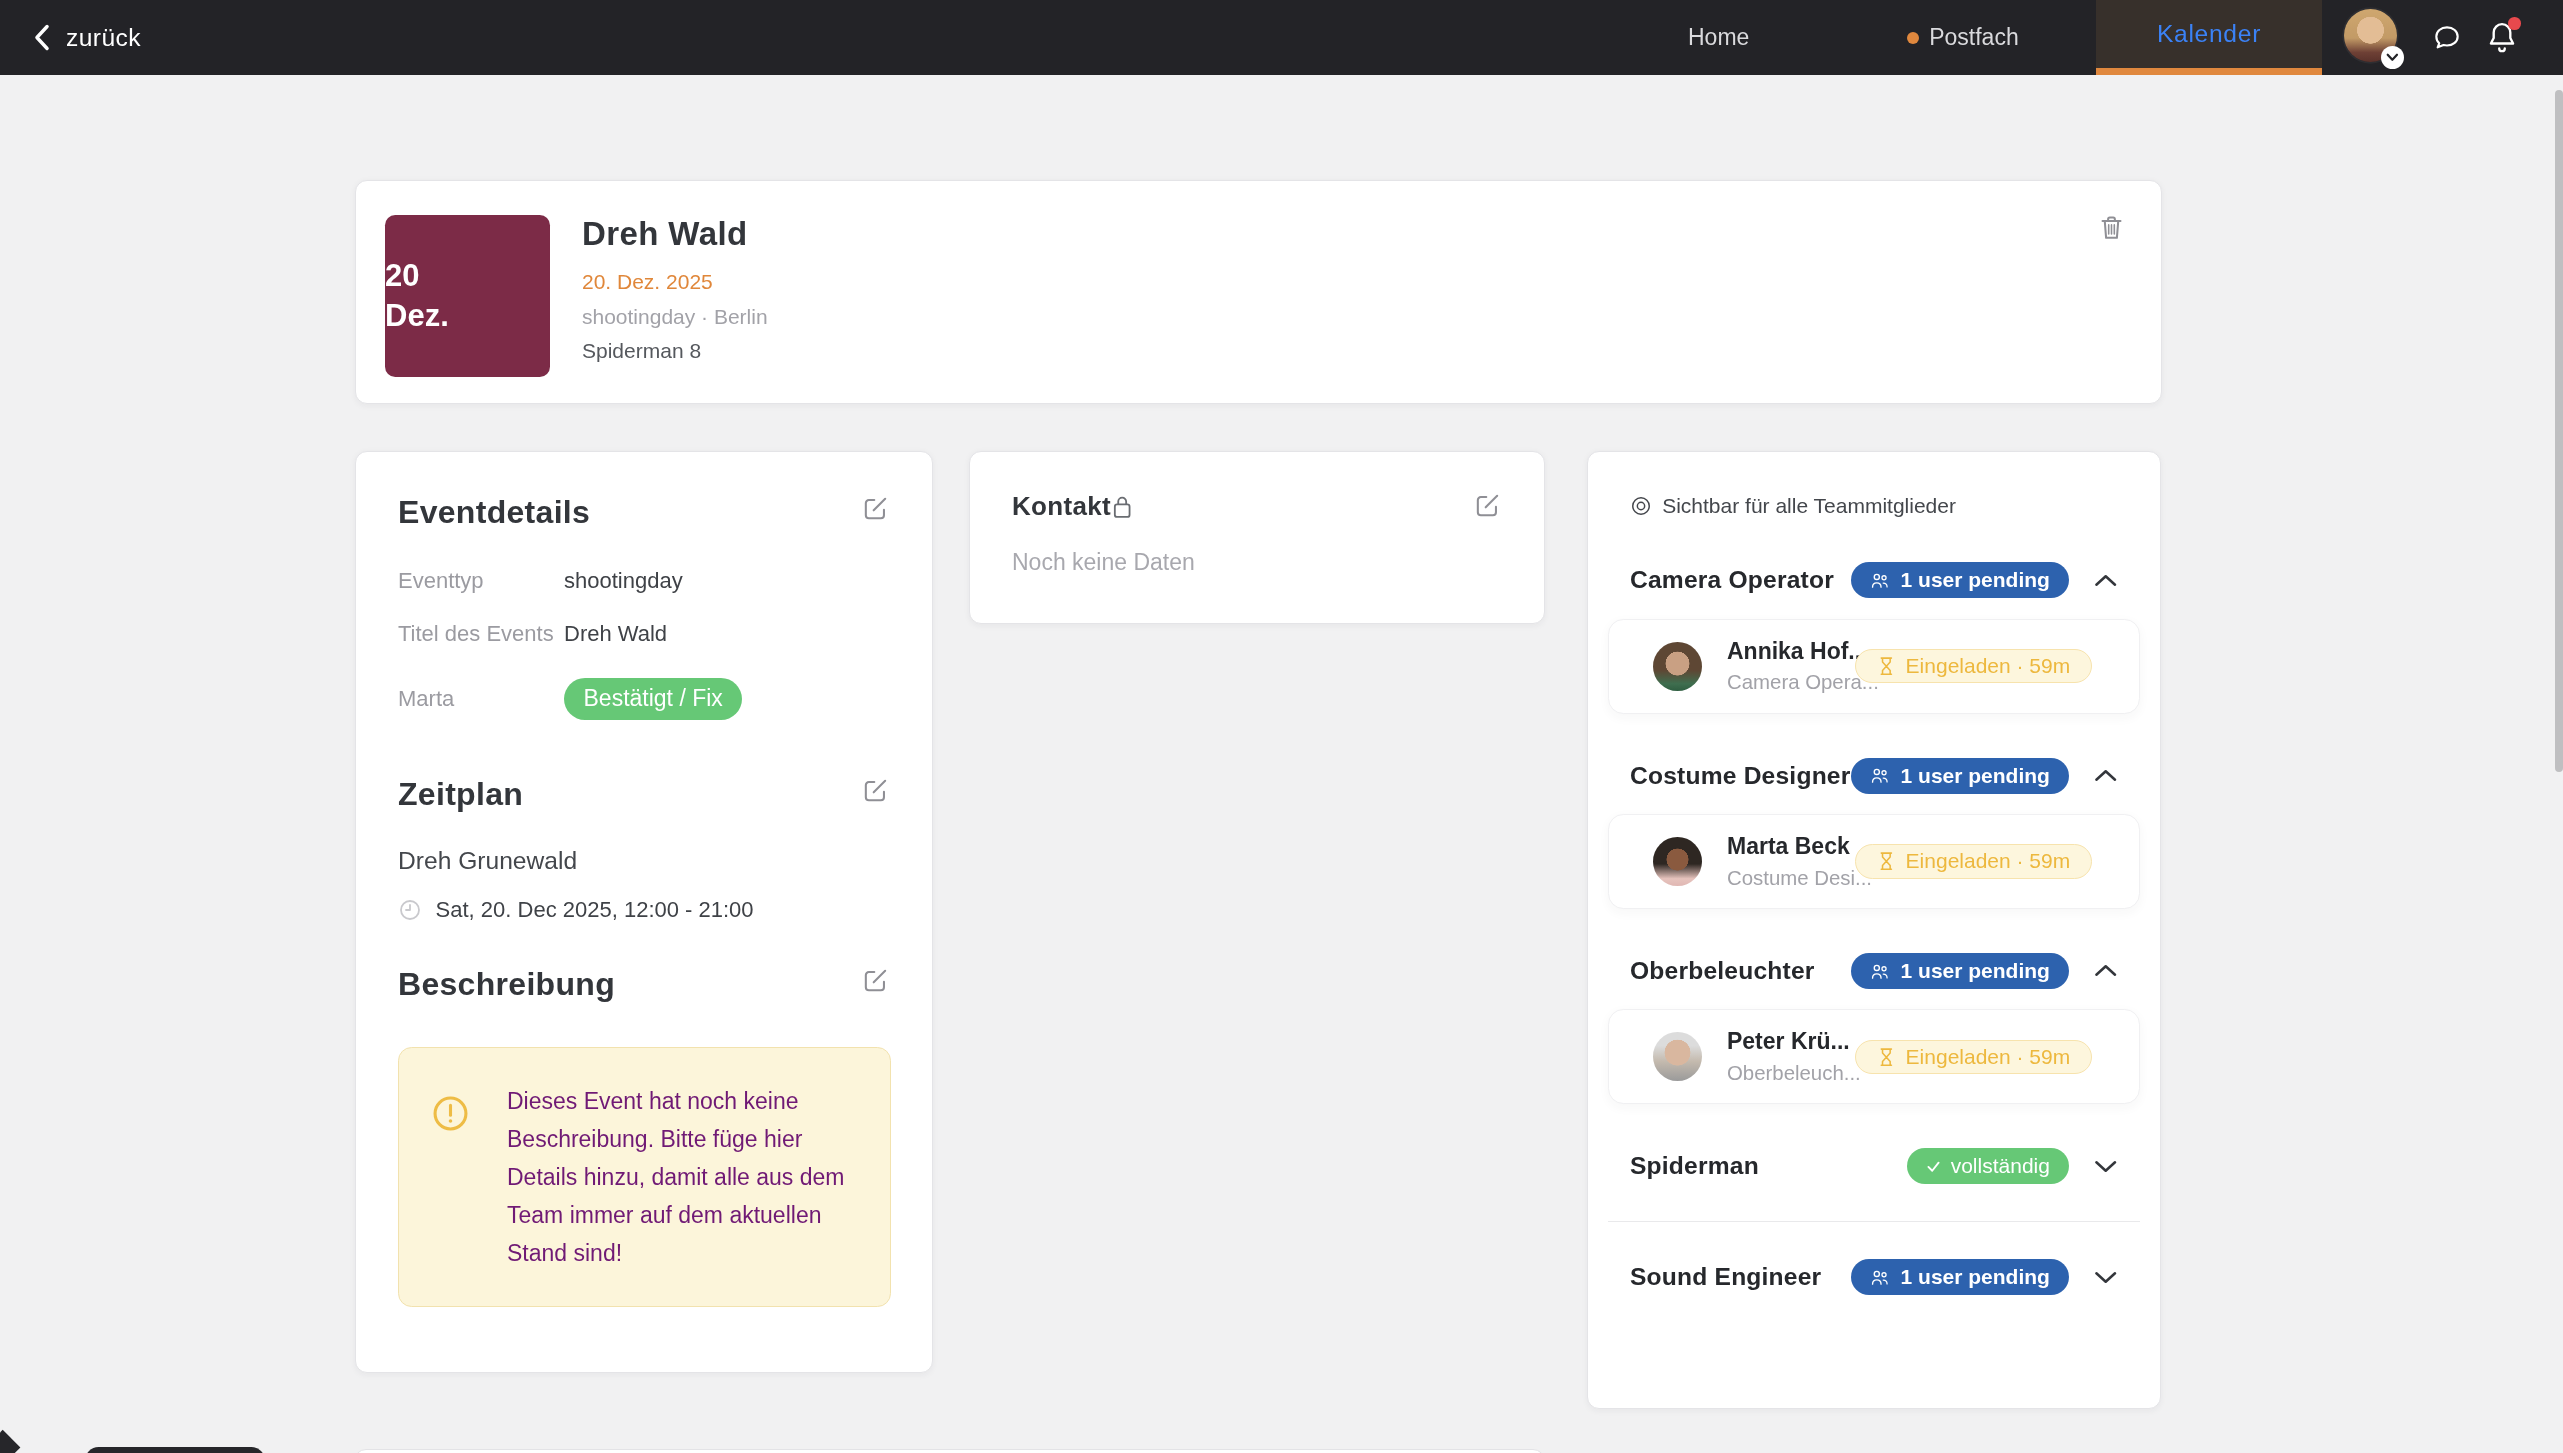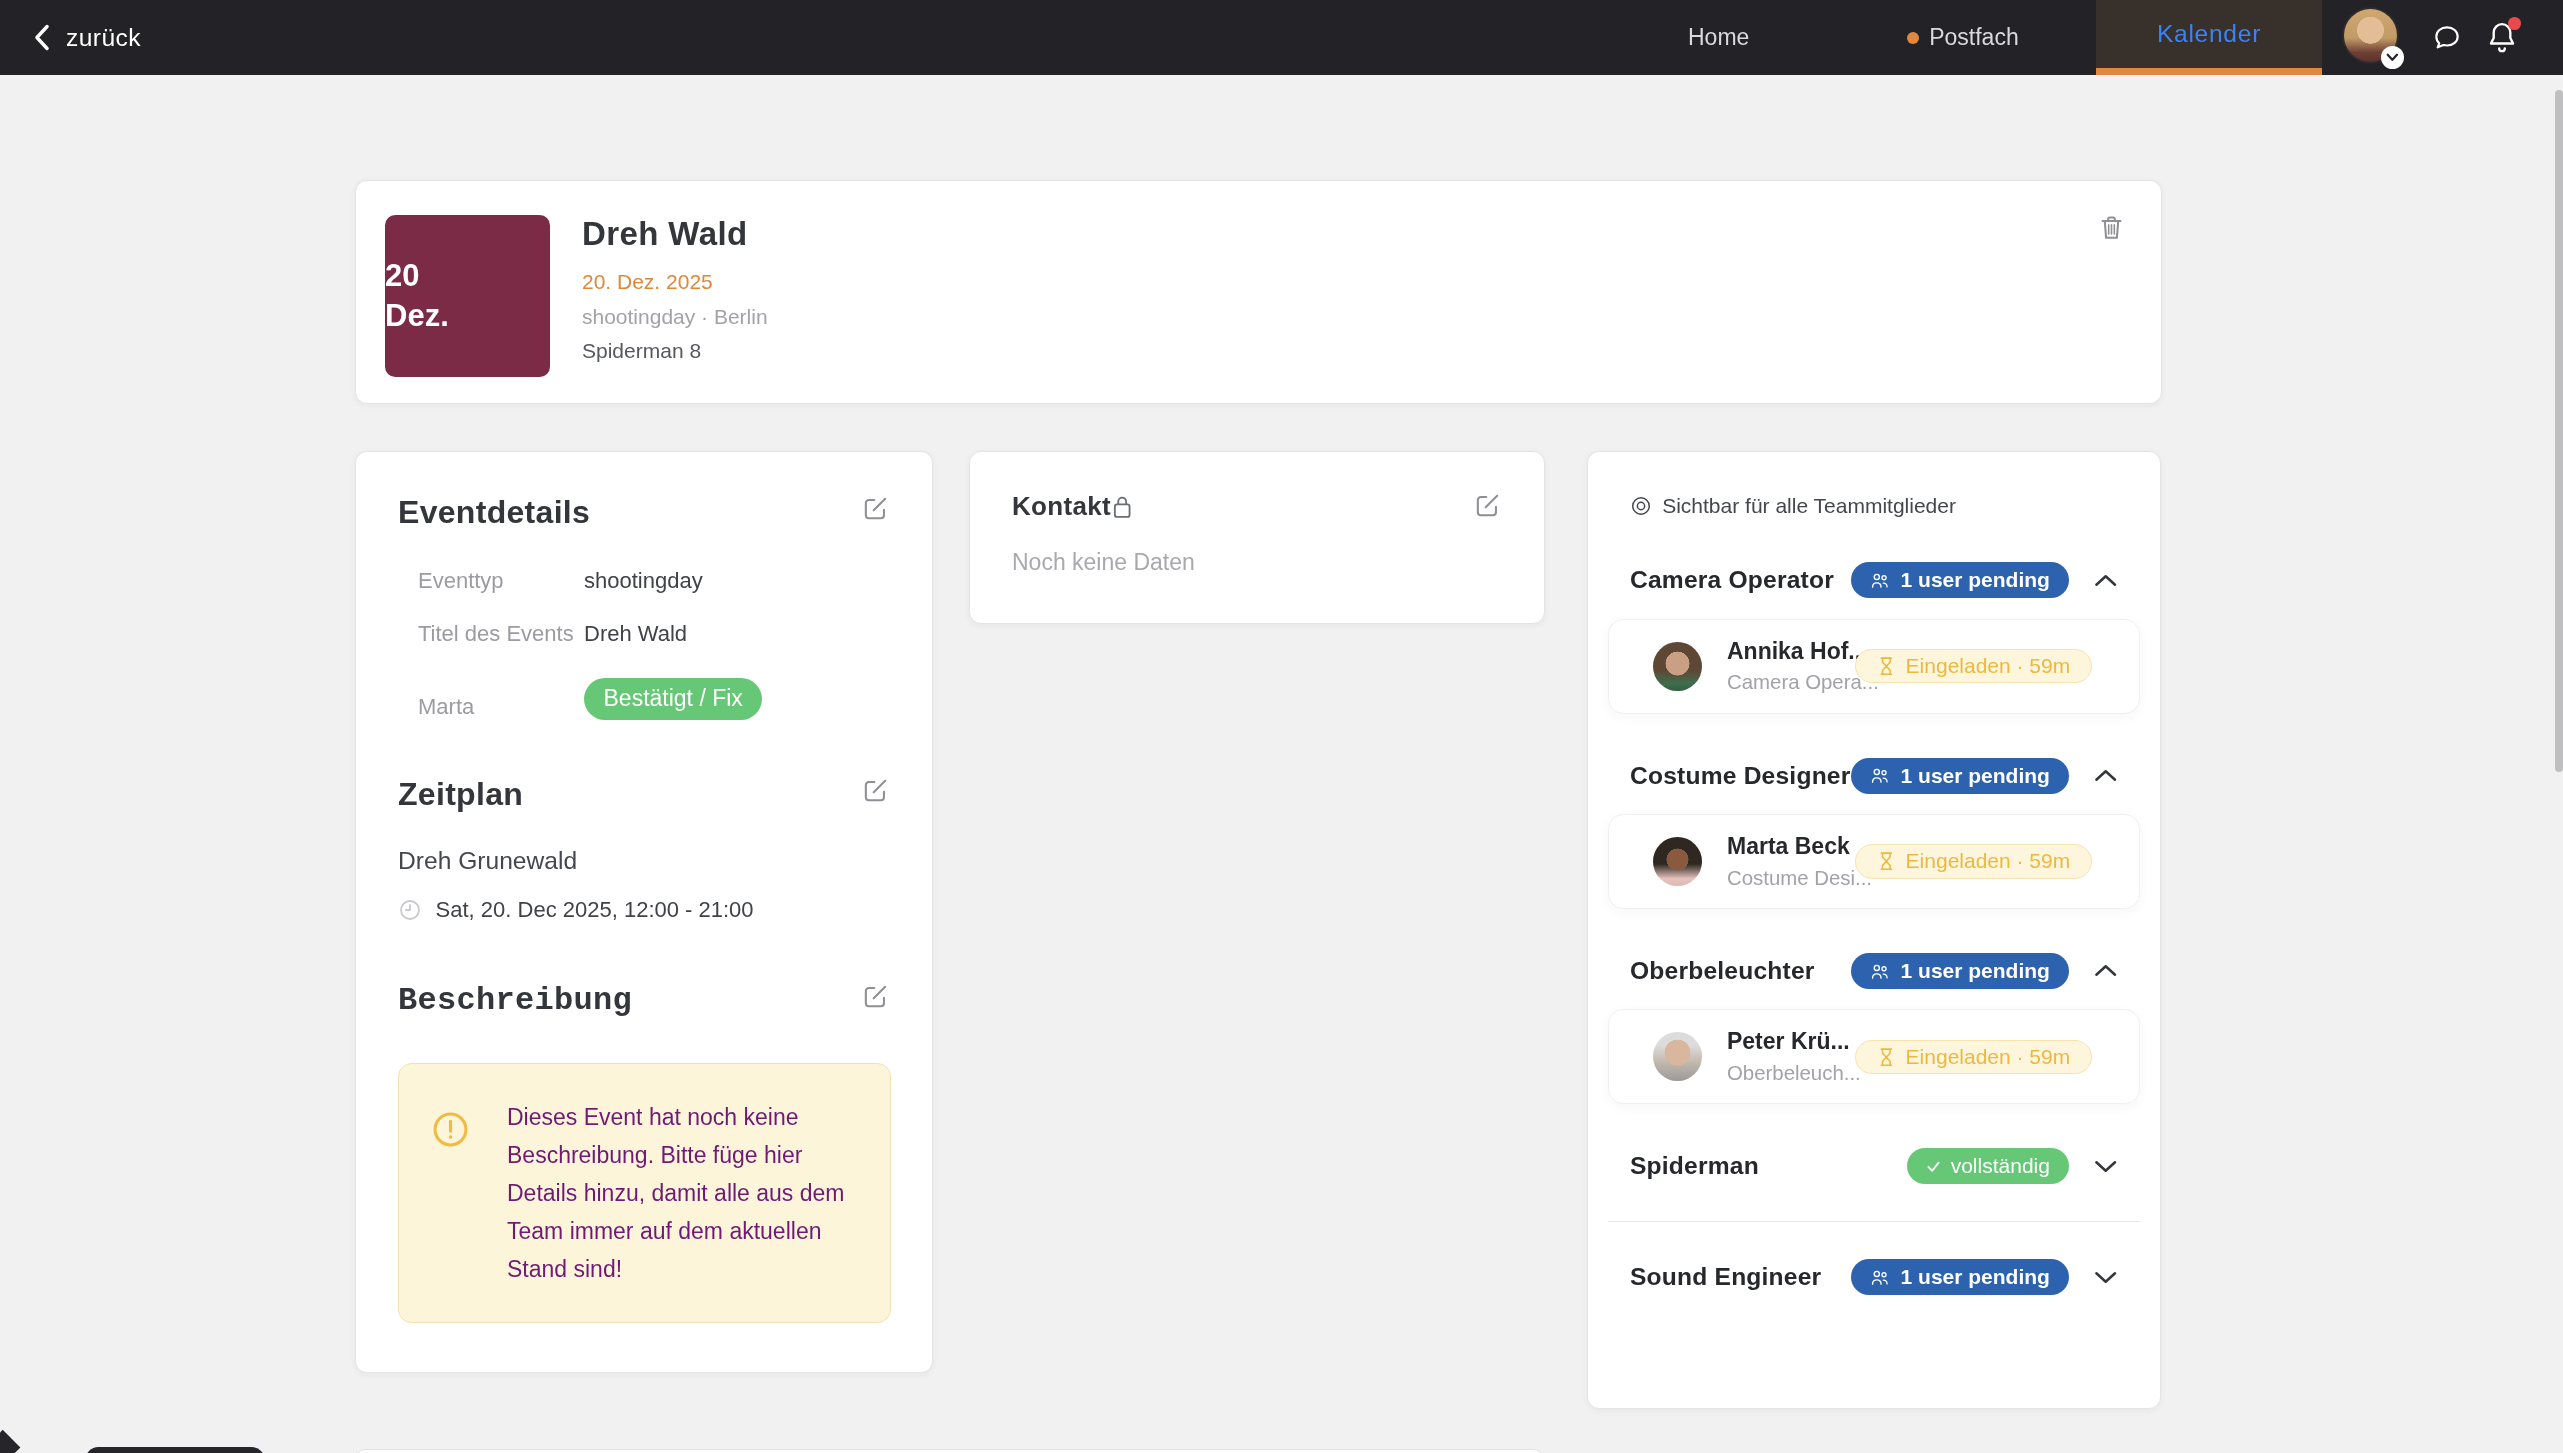--- a/index.html
+++ b/index.html
@@ -66,21 +66,21 @@
   .header-title { font-size:33px; font-weight:700; color:#33363b; letter-spacing:0.4px; }
   .header-date { margin-top:17px; font-size:21px; color:#e0873a; }
   .header-meta { margin-top:11px; font-size:21px; color:#a2a2a8; }
   .header-project { margin-top:10.2px; font-size:21px; color:#55585d; }
   .trash-btn { position:absolute; right:36px; top:32px; }
 
   
   .left-card { left:355px; top:451px; width:578px; height:922px; padding:42px; }
   .section-head { display:flex; align-items:flex-start; justify-content:space-between; }
   .section-head h3 { font-size:32px; font-weight:700; color:#33363b; letter-spacing:0.3px; }
-  .kv-row { display:flex; align-items:flex-end; font-size:22px;margin-left:20px; }
+  .kv-row { display:flex; align-items:center; font-size:22px; }
   .kv-label { width:166px; color:#9b9ba1; flex:none; }
   .kv-value { color:#3f4247; }
   .pill-green {
     display:inline-flex; align-items:center; gap:8.5px;
     background:#66c876; color:#fff; font-size:23px;
     padding:7.6px 19.5px; border-radius:22px;
   }
   .zeitplan-title { font-size:24.6px; color:#44474c; }
   .clock-row { display:flex; align-items:center; gap:13.6px; font-size:22px; color:#3f4247; }
   .warn-box {
@@ -276,21 +276,21 @@
   <div class="zeitplan-title" style="margin-top:34px;">Dreh Grunewald</div>
 
   <div class="clock-row" style="margin-top:22px;">
     <svg width="24" height="24" viewBox="0 0 24 24">
         <circle cx="12" cy="12" r="9" fill="none" stroke="#c9c9cd" stroke-width="1.8"></circle>
         <path d="M12 7v5h-4" fill="none" stroke="#c9c9cd" stroke-width="1.8" stroke-linecap="round" stroke-linejoin="round"></path>
       </svg>
     <span>Sat, 20. Dec 2025, 12:00 - 21:00</span>
   </div>
 
-  <div class="section-head" style="margin-top:59px;font-family:Liberation Mono, monospace;">
+  <div class="section-head" style="margin-top:43px;">
     <h3>Beschreibung</h3>
     <div class="edit-btn">
       <svg width="29" height="29" viewBox="0 0 24 24">
           <path d="M11 5H6.5A2.5 2.5 0 0 0 4 7.5v10A2.5 2.5 0 0 0 6.5 20h10a2.5 2.5 0 0 0 2.5-2.5V13" fill="none" stroke="#8f8f95" stroke-width="1.7" stroke-linecap="round"></path>
           <path d="M10.5 13.5 20 4" stroke="#8f8f95" stroke-width="1.7" fill="none" stroke-linecap="round"></path>
         </svg>
     </div>
   </div>
 
   <div class="warn-box">

